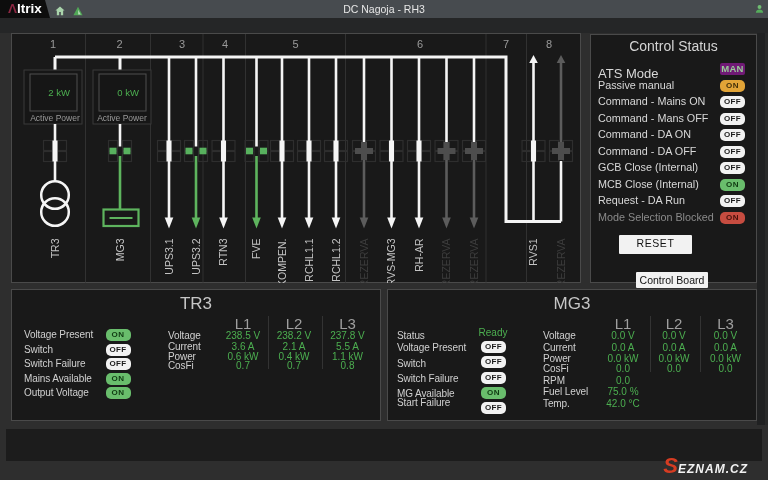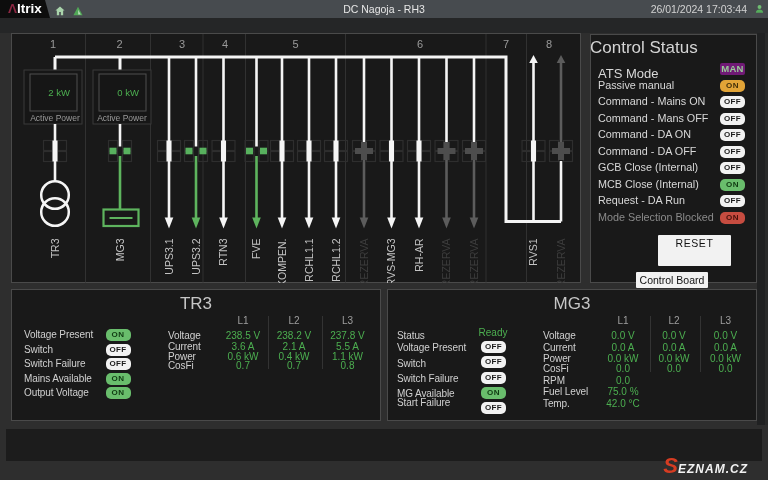--- a/index.html
+++ b/index.html
@@ -22,40 +22,39 @@
 #mg3panel { left:387px; top:289px; width:370px; height:132px; }
 #footer { position:absolute; left:6px; top:429px; width:756px; height:32px; background:#1c1c1c; }
 .badge { position:absolute; right:12px; width:25px; height:12px; border-radius:5px; font-size:8px; font-weight:bold;
   text-align:center; line-height:12px; letter-spacing:0.4px; }
 .b-off { background:#f2f2f2; color:#1c1c1c; }
 .b-gn { background:#69bd6c; color:#103a12; }
 .b-or { background:#e2a437; color:#43300a; }
 .b-rd { background:#c64c40; color:#47100a; }
 .rowlbl { position:absolute; font-size:10px; letter-spacing:-0.1px; color:#d0d0d0; white-space:nowrap; }
 .gval { position:absolute; font-size:10px; color:#4caf50; white-space:nowrap; }
-.ghead { position:absolute; font-size:10px; color:#9f9f9f; white-space:nowrap; }
+.ghead { position:absolute; font-size:15px; color:#9f9f9f; white-space:nowrap; }
 .vsep { position:absolute; width:1px; background:#333; }
 .btn { position:absolute; background:#f2f2f2; color:#111; text-align:center; border-radius:1px; }
 #seznam { position:absolute; right:14px; top:4px; font-style:italic; font-weight:bold; white-space:nowrap;margin-top:20px; }
 #seznam .s { color:#d63c22; font-size:22px; }
 #seznam .rest { color:#f2f2f2; font-size:12px; letter-spacing:1px; }
 </style>
 </head>
 <body>
 <div id="topbar">
   <div id="pagetitle">DC Nagoja - RH3</div>
   <div id="logo"><span class="lam">Λ</span>ltrix</div>
   <svg class="abs" style="left:55px;top:5.5px" width="10" height="10" viewBox="0 0 12 12">
     <path d="M6 0.5 L11.5 5.5 L9.8 5.5 L9.8 11 L7 11 L7 7.2 L5 7.2 L5 11 L2.2 11 L2.2 5.5 L0.5 5.5 Z" fill="#a9d3ab"></path>
   </svg>
   <svg class="abs" style="left:73px;top:5.5px" width="10" height="10" viewBox="0 0 12 12">
     <path d="M6 0.8 L11.5 11 L0.5 11 Z" fill="#51a857"></path>
     <path d="M6.2 4.5 L9.3 10.2 L6.2 10.2 Z" fill="#b9dcba"></path>
   </svg>
-  <div id="date">26/01/2024 17:03:44</div>
   <svg class="abs" style="left:754.5px;top:4px" width="9" height="10" viewBox="0 0 12 12">
     <circle cx="6" cy="3.4" r="2.6" fill="#6fbe72"></circle>
     <path d="M1.2 11 C1.2 7.8 3.2 6.6 6 6.6 C8.8 6.6 10.8 7.8 10.8 11 Z" fill="#56ad5c"></path>
   </svg>
 </div>
 <div id="subband"></div>
 <div id="rightstrip"></div>
 <div id="rightstrip2"></div>
 
 <div class="panel" id="diagpanel"></div>
@@ -227,42 +226,42 @@
     <rect x="563.5" y="140.5" width="9" height="10" fill="none" stroke="#2e2e2e" stroke-width="1.2"></rect>
     <rect x="549.5" y="151.5" width="9" height="10" fill="none" stroke="#2e2e2e" stroke-width="1.2"></rect>
     <rect x="563.5" y="151.5" width="9" height="10" fill="none" stroke="#2e2e2e" stroke-width="1.2"></rect>
 <rect x="558" y="142" width="6" height="18" fill="#4d4d4d"></rect>
     <rect x="552" y="148" width="18" height="6" fill="#4d4d4d"></rect>
 <text transform="translate(564.5 238.5) rotate(-90)" text-anchor="end" font-size="10.5" fill="#3d3d3d">REZERVA</text>
 </svg>
 
 <div class="panel" id="ctrlpanel"></div>
 <div id="ctrlcontent">
-<div class="abs" style="left:590px;top:38px;width:167px;text-align:left;color:#d4d4d4;font-size:17px">Control Status</div>
+<div class="abs" style="left:590px;top:38px;width:167px;text-align:center;color:#d4d4d4;font-size:14px">Control Status</div>
 <div class="abs" style="left:598px;top:66px;font-size:13px;color:#d8d8d8;white-space:nowrap">ATS Mode</div>
 <div class="abs" style="left:720px;top:63px;width:25px;height:11.5px;border-radius:2px;background:#701a75;text-align:center;font-size:9.5px;line-height:11.5px;font-weight:bold;color:#98cc98;letter-spacing:0.3px">MAN</div>
 <div class="abs" style="left:598px;top:78.8px;font-size:10.8px;color:#d8d8d8;white-space:nowrap">Passive manual</div>
 <div class="badge b-or" style="left:720px;top:79.6px">ON</div>
 <div class="abs" style="left:598px;top:95.3px;font-size:10.8px;color:#d8d8d8;white-space:nowrap">Command - Mains ON</div>
 <div class="badge b-off" style="left:720px;top:96.1px">OFF</div>
 <div class="abs" style="left:598px;top:111.8px;font-size:10.8px;color:#d8d8d8;white-space:nowrap">Command - Mans OFF</div>
 <div class="badge b-off" style="left:720px;top:112.6px">OFF</div>
 <div class="abs" style="left:598px;top:128.3px;font-size:10.8px;color:#d8d8d8;white-space:nowrap">Command - DA ON</div>
 <div class="badge b-off" style="left:720px;top:129.1px">OFF</div>
 <div class="abs" style="left:598px;top:144.8px;font-size:10.8px;color:#d8d8d8;white-space:nowrap">Command - DA OFF</div>
 <div class="badge b-off" style="left:720px;top:145.6px">OFF</div>
 <div class="abs" style="left:598px;top:161.3px;font-size:10.8px;color:#d8d8d8;white-space:nowrap">GCB Close (Internal)</div>
 <div class="badge b-off" style="left:720px;top:162.1px">OFF</div>
 <div class="abs" style="left:598px;top:177.8px;font-size:10.8px;color:#d8d8d8;white-space:nowrap">MCB Close (Internal)</div>
 <div class="badge b-gn" style="left:720px;top:178.6px">ON</div>
 <div class="abs" style="left:598px;top:194.3px;font-size:10.8px;color:#d8d8d8;white-space:nowrap">Request - DA Run</div>
 <div class="badge b-off" style="left:720px;top:195.1px">OFF</div>
 <div class="abs" style="left:598px;top:210.8px;font-size:10.8px;color:#8a8a8a;white-space:nowrap">Mode Selection Blocked</div>
 <div class="badge b-rd" style="left:720px;top:211.6px">ON</div>
-<div class="btn" style="left:658px;top:235px;width:73px;height:31px;font-size:10.5px;line-height:17.5px;letter-spacing:0.6px">RESET</div>
+<div class="btn" style="left:619px;top:235px;width:73px;height:19px;font-size:10.5px;line-height:17.5px;letter-spacing:0.6px">RESET</div>
 <div class="btn" style="left:636px;top:272px;width:72px;height:16px;font-size:10.5px;line-height:16px">Control Board</div>
 </div>
 
 <div class="panel" id="tr3panel"></div>
 <div id="tr3content">
 <div class="abs" style="left:11px;top:294px;width:370px;text-align:center;color:#c6c6c6;font-size:17px">TR3</div>
 <div class="rowlbl" style="left:24px;top:329px">Voltage Present</div>
 <div class="badge b-gn" style="left:105.5px;top:329.4px;right:auto">ON</div>
 <div class="rowlbl" style="left:24px;top:343.5px">Switch</div>
 <div class="badge b-off" style="left:105.5px;top:343.9px;right:auto">OFF</div>

